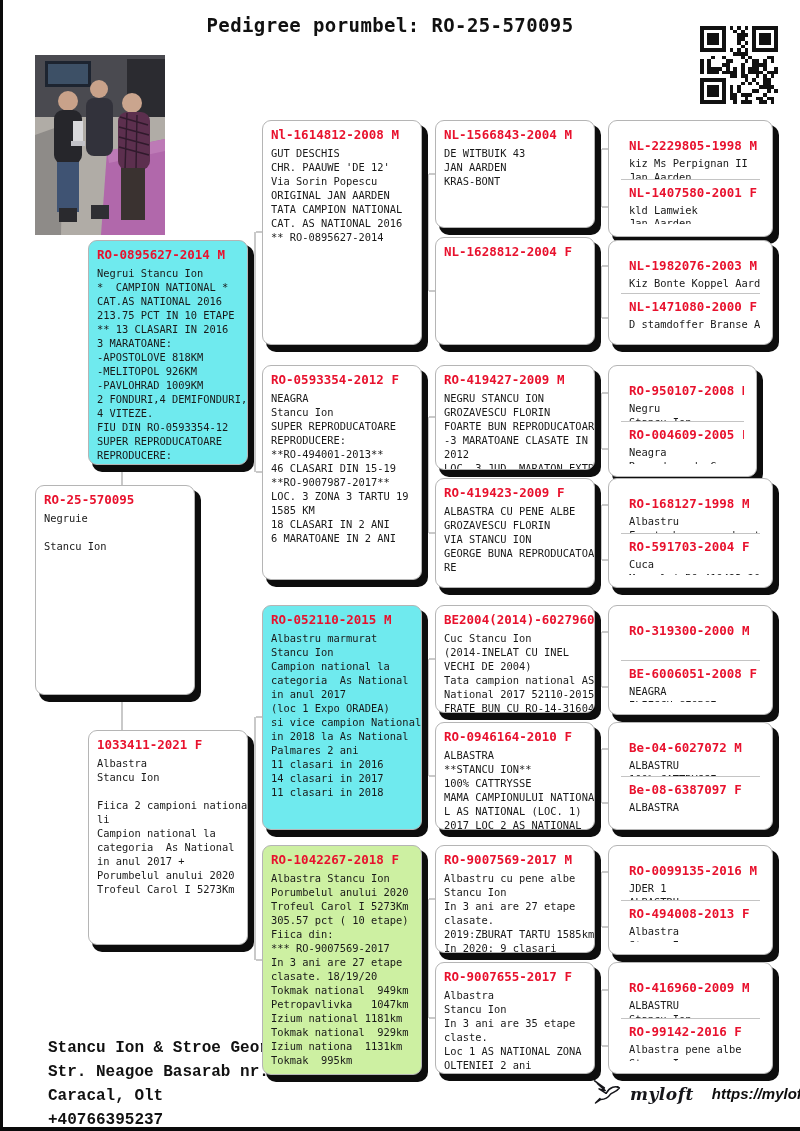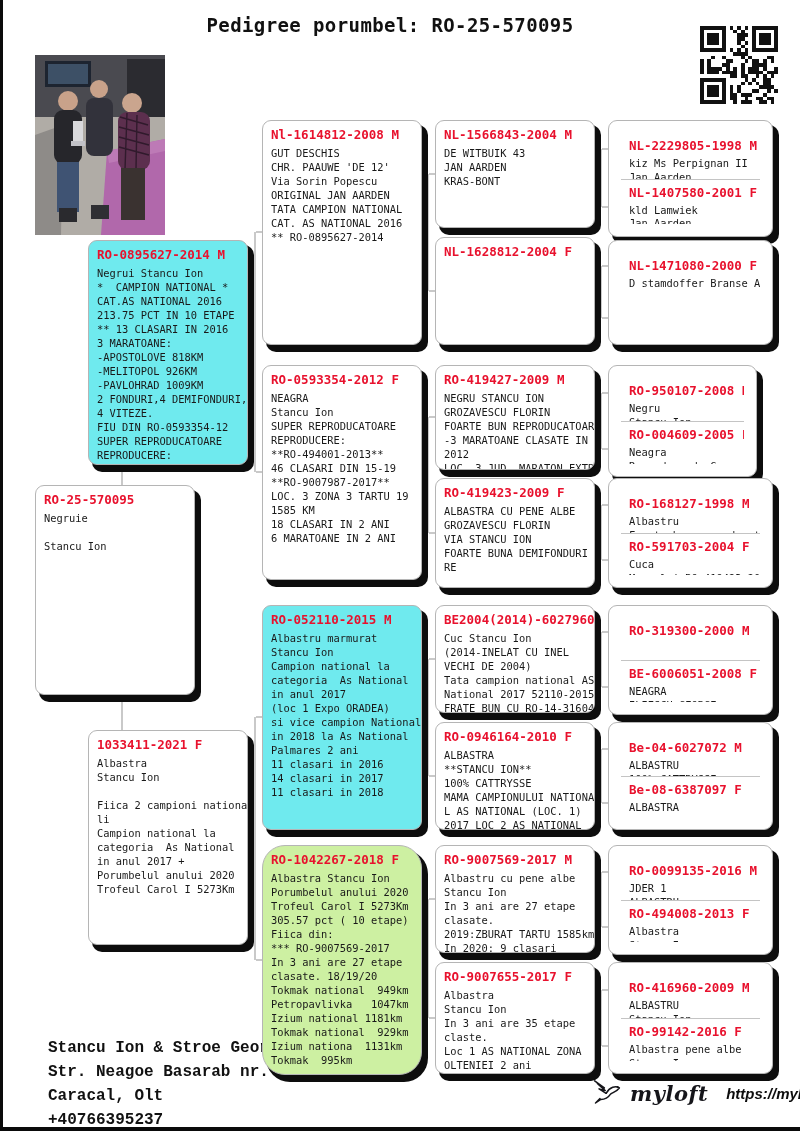--- a/index.html
+++ b/index.html
@@ -7,35 +7,35 @@
         font-family:"DejaVu Sans Mono",monospace;}
   .edge{position:absolute;background:#0a0a0a;}
   #page-title{position:absolute;top:14px;left:0;width:780px;text-align:center;
 dolt    font-family:"Liberation Mono",monospace;font-weight:bold;font-size:19px;
     letter-spacing:.4px;color:#111;}
   .line{position:absolute;background:#c9c9c9;z-index:0;}
   .box,.pair{position:absolute;background:#fff;border:1.5px solid #b5b5b5;border-radius:9px;
     box-shadow:5px 6px 0 1px var(--shadow,#0d0d0d);box-sizing:border-box;overflow:hidden;z-index:1;}
   .box{padding:4px 10px 0 8px;}
   .box.cyan,.sub.cyan{background:var(--cyan,#6feaee);}
-  .box.green{background:var(--green,#cdf0a2);border-radius:23px;}
+  .box.green{background:var(--green,#cdf0a2);}
   .ring{font-family:"DejaVu Sans Mono",monospace;font-weight:bold;font-size:12.5px;
     color:var(--red,#e8112d);margin:2px 0 4px;white-space:pre;}
   .notes{font-size:10.4px;line-height:14px;color:#191919;white-space:pre;}
   .pair{padding:12px;}
   .sub{height:50%;box-sizing:border-box;padding:3px 2px 0 8px;overflow:hidden;}
   .sub + .sub{border-top:1.5px solid #c4c4c4;}
   .sub .notes{line-height:13.5px;}
   #photo{position:absolute;left:35px;top:55px;width:130px;height:180px;z-index:1;}
   #qr{position:absolute;left:700px;top:26px;width:78px;height:78px;z-index:1;}
   #footer{position:absolute;left:48px;top:1036px;font-family:"Liberation Mono",monospace;
     font-weight:bold;font-size:16px;line-height:24px;color:#111;white-space:pre;}
   #brand{position:absolute;left:592px;top:1078px;display:flex;align-items:center;gap:8px;z-index:1;}
   #logo-text{font-family:"DejaVu Serif",serif;font-style:italic;font-weight:bold;
-    font-size:21px;color:#15151a;letter-spacing:.5px;}
+    font-size:17px;color:#15151a;letter-spacing:.5px;}
   #brand-url{font-family:"Liberation Sans",sans-serif;font-style:italic;font-weight:bold;
     font-size:15px;color:#0d0d0d;margin-left:10px;}
 </style>
 </head>
 <body>
 
 <div id="page">
 
   <div class="edge" style="left:0;top:0;width:3px;height:1131px"></div>
   <div class="edge" style="left:0;top:1127px;width:800px;height:4px"></div>
@@ -316,21 +316,21 @@
 FOARTE BUN REPRODUCATOAR
 -3 MARATOANE CLASATE IN
 2012
 LOC. 3 JUD. MARATON EXTR</div>
   </div>
   <div class="box" style="left:435px;top:478px;width:160px;height:110px">
     <div class="ring">RO-419423-2009 F</div>
     <div class="notes">ALBASTRA CU PENE ALBE
 GROZAVESCU FLORIN
 VIA STANCU ION
-FOARTE BUNA DEMIFONDURI
+GEORGE BUNA REPRODUCATOA
 RE</div>
   </div>
   <div class="box" style="left:435px;top:605px;width:160px;height:108px">
     <div class="ring">BE2004(2014)-6027960</div>
     <div class="notes">Cuc Stancu Ion
 (2014-INELAT CU INEL
 VECHI DE 2004)
 Tata campion national AS
 National 2017 52110-2015
 FRATE BUN CU RO-14-31604</div>
@@ -369,20 +369,25 @@
       <div class="notes">kiz Ms Perpignan II
 Jan Aarden</div>
     </div>
     <div class="sub">
       <div class="ring">NL-1407580-2001 F</div>
       <div class="notes">kld Lamwiek
 Jan Aarden</div>
     </div>
   </div>
   <div class="pair" style="left:608px;top:240px;width:165px;height:105px">
+    <div class="sub">
+      <div class="ring">NL-1982076-2003 M</div>
+      <div class="notes">Kiz Bonte Koppel Aarden
+uit zoon bonte Koppel Ni</div>
+    </div>
     <div class="sub">
       <div class="ring">NL-1471080-2000 F</div>
       <div class="notes">D stamdoffer Branse Aard
 en</div>
     </div>
   </div>
   <div class="pair" style="left:608px;top:365px;width:149px;height:112px">
     <div class="sub">
       <div class="ring">RO-950107-2008 M</div>
       <div class="notes">Negru

